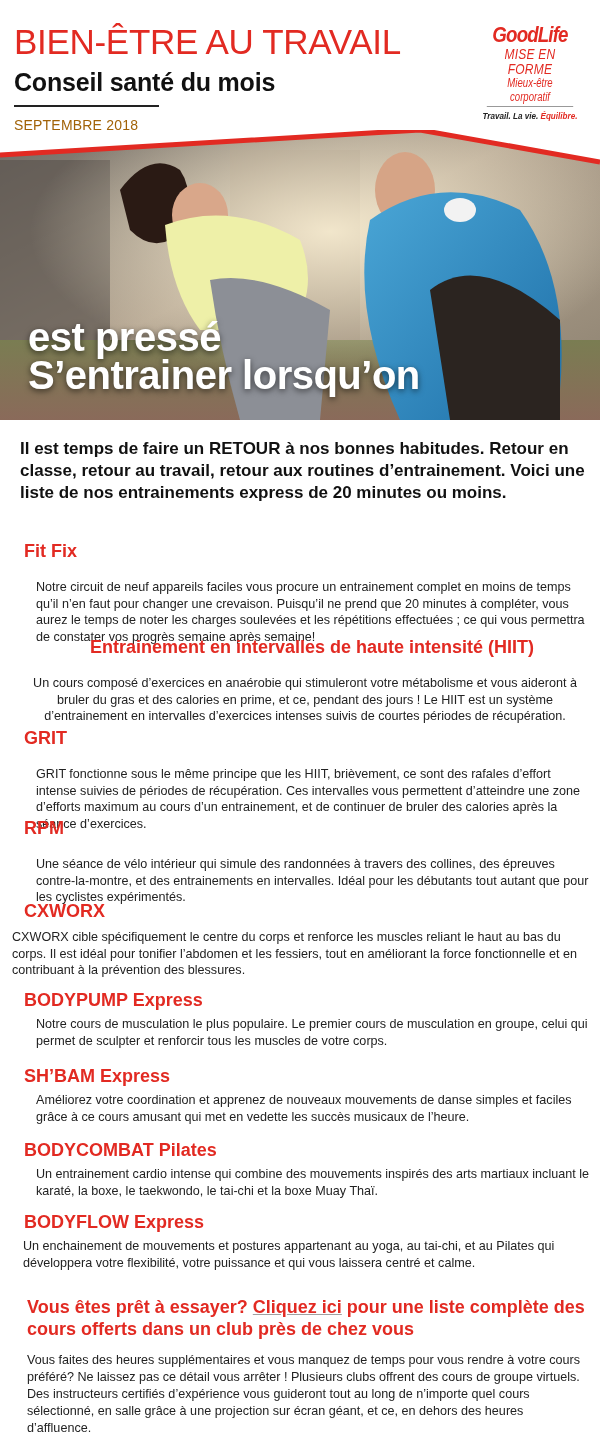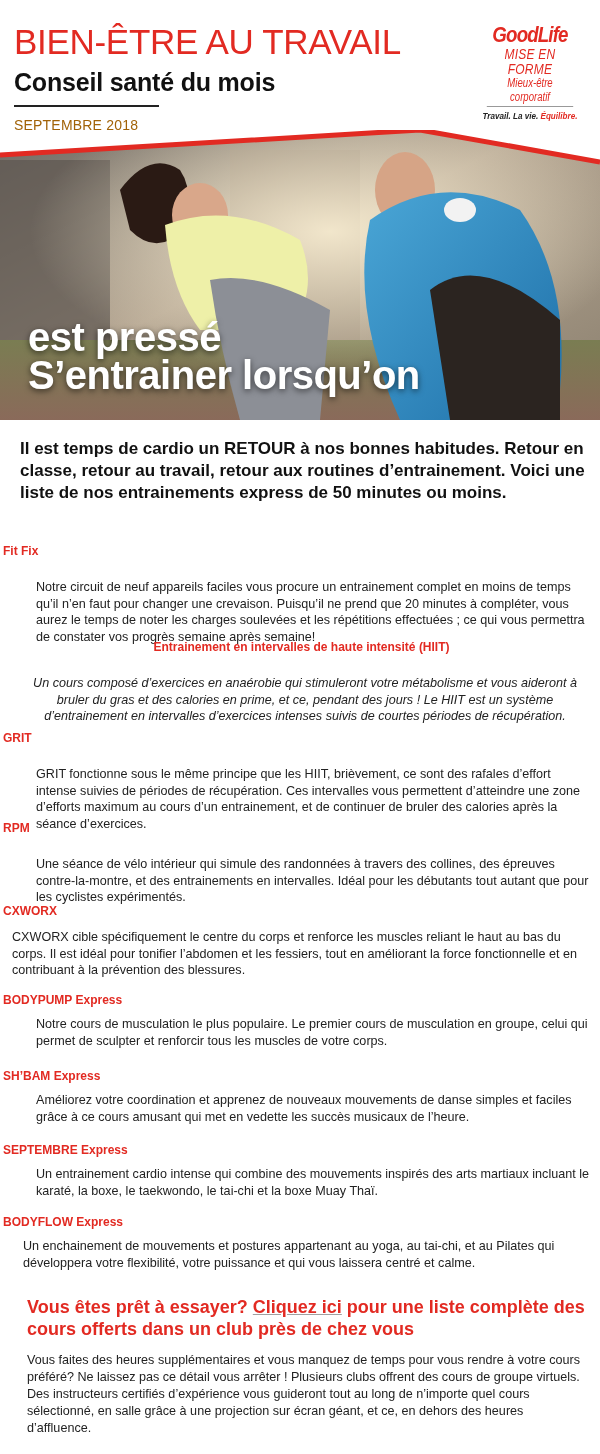--- a/index.html
+++ b/index.html
@@ -19,21 +19,21 @@
   .logo-tag { font-size: 9px; font-style: italic; font-weight: 700; color: #222; margin-top: 4px; transform: scaleX(0.9); white-space: nowrap; }
   .logo-tag .accent { color: #e22a22; }
 
   .hero { position: absolute; left: 0; top: 130px; width: 600px; height: 290px; overflow: hidden; }
   .hero svg { position: absolute; left: 0; top: 0; }
   .hero-title { position: absolute; left: 28px; top: 188px; font-size: 40px; font-weight: 700; color: #ffffff; line-height: 38px; text-shadow: 0 2px 6px rgba(0,0,0,0.6); letter-spacing: -0.5px; }
 
   .intro { position: absolute; left: 20px; top: 438px; width: 570px; font-size: 17px; font-weight: 700; color: #111; line-height: 22px; }
 
   .section { position: absolute; left: 0; width: 600px; }
-  .section-title { padding-left: 3px; font-size: 12px; font-weight: 700; color: #e22a22; line-height: 20px; }
+  .section-title { padding-left: 24px; font-size: 18px; font-weight: 700; color: #e22a22; line-height: 20px; }
   .section-body { padding-left: 36px; padding-right: 10px; font-size: 12.6px; color: #222; line-height: 16.5px; margin-top: 18px; }
 
   .cta { position: absolute; left: 27px; top: 1296px; width: 570px; font-size: 18px; font-weight: 700; color: #e22a22; line-height: 22px; }
   .cta a { color: #e22a22; text-decoration: underline; text-decoration-color: #a0a0a0; }
   .cta-body { position: absolute; left: 27px; top: 1352px; width: 560px; font-size: 12.6px; color: #222; line-height: 17px; }
 </style>
 </head>
 <body>
 
 <div class="header">
@@ -91,30 +91,30 @@
     <path d="M0 0 L0 25 L420 0 Z" fill="#ffffff"></path>
     <path d="M420 0 L600 0 L600 32 Z" fill="#ffffff"></path>
     <path d="M0 25 L420 0 L600 32" stroke="#e22a22" stroke-width="5" fill="none"></path>
   </svg>
   <div class="hero-title">
     <div>est pressé</div>
     <div>S’entrainer lorsqu’on</div>
   </div>
 </div>
 
-<div class="intro"><span>Il est temps de cardio un </span><span style="font-weight:800;">RETOUR</span><span> à nos bonnes habitudes. Retour en classe, retour au travail, retour aux routines d’entrainement. Voici une liste de nos entrainements express de 50 minutes ou moins.</span></div>
+<div class="intro"><span>Il est temps de faire un </span><span style="font-weight:800;">RETOUR</span><span> à nos bonnes habitudes. Retour en classe, retour au travail, retour aux routines d’entrainement. Voici une liste de nos entrainements express de 20 minutes ou moins.</span></div>
 
 <div class="section" style="top:541px;">
   <div class="section-title">Fit Fix</div>
   <div class="section-body">Notre circuit de neuf appareils faciles vous procure un entrainement complet en moins de temps qu’il n’en faut pour changer une crevaison. Puisqu’il ne prend que 20 minutes à compléter, vous aurez le temps de noter les charges soulevées et les répétitions effectuées ; ce qui vous permettra de constater vos progrès semaine après semaine!</div>
 </div>
 
 <div class="section" style="top:637px;text-align:center;">
   <div class="section-title">Entrainement en intervalles de haute intensité (HIIT)</div>
-  <div class="section-body" style="padding-left:20px;font-style:italic;"> Un cours composé d’exercices en anaérobie qui stimuleront votre métabolisme et vous aideront à bruler du gras et des calories en prime, et ce, pendant des jours ! Le HIIT est un système d’entrainement en intervalles d’exercices intenses suivis de courtes périodes de récupération.</div>
+  <div class="section-body" style="padding-left:20px;"> Un cours composé d’exercices en anaérobie qui stimuleront votre métabolisme et vous aideront à bruler du gras et des calories en prime, et ce, pendant des jours ! Le HIIT est un système d’entrainement en intervalles d’exercices intenses suivis de courtes périodes de récupération.</div>
 </div>
 
 <div class="section" style="top:728px;">
   <div class="section-title">GRIT</div>
   <div class="section-body">GRIT fonctionne sous le même principe que les HIIT, brièvement, ce sont des rafales d’effort intense suivies de périodes de récupération. Ces intervalles vous permettent d’atteindre une zone d’efforts maximum au cours d’un entrainement, et de continuer de bruler des calories après la séance d’exercices.</div>
 </div>
 
 <div class="section" style="top:818px;">
   <div class="section-title">RPM</div>
   <div class="section-body">Une séance de vélo intérieur qui simule des randonnées à travers des collines, des épreuves contre-la-montre, et des entrainements en intervalles. Idéal pour les débutants tout autant que pour les cyclistes expérimentés.</div>
@@ -129,21 +129,21 @@
   <div class="section-title">BODYPUMP Express</div>
   <div class="section-body" style="margin-top:6px;">Notre cours de musculation le plus populaire. Le premier cours de musculation en groupe, celui qui permet de sculpter et renforcir tous les muscles de votre corps.</div>
 </div>
 
 <div class="section" style="top:1066px;">
   <div class="section-title">SH’BAM Express</div>
   <div class="section-body" style="margin-top:6px;">Améliorez votre coordination et apprenez de nouveaux mouvements de danse simples et faciles grâce à ce cours amusant qui met en vedette les succès musicaux de l’heure.</div>
 </div>
 
 <div class="section" style="top:1140px;">
-  <div class="section-title">SEPTEMBRE Express</div>
+  <div class="section-title">BODYCOMBAT Pilates</div>
   <div class="section-body" style="margin-top:6px;">Un entrainement cardio intense qui combine des mouvements inspirés des arts martiaux incluant le karaté, la boxe, le taekwondo, le tai-chi et la boxe Muay Thaï.</div>
 </div>
 
 <div class="section" style="top:1212px;">
   <div class="section-title">BODYFLOW Express</div>
   <div class="section-body" style="margin-top:6px;padding-left:23px;">Un enchainement de mouvements et postures appartenant au yoga, au tai-chi, et au Pilates qui développera votre flexibilité, votre puissance et qui vous laissera centré et calme.</div>
 </div>
 
 <div class="cta"><span>Vous êtes prêt à essayer? </span><a href="#">Cliquez ici</a><span> pour une liste complète des cours offerts dans un club près de chez vous</span></div>
 

